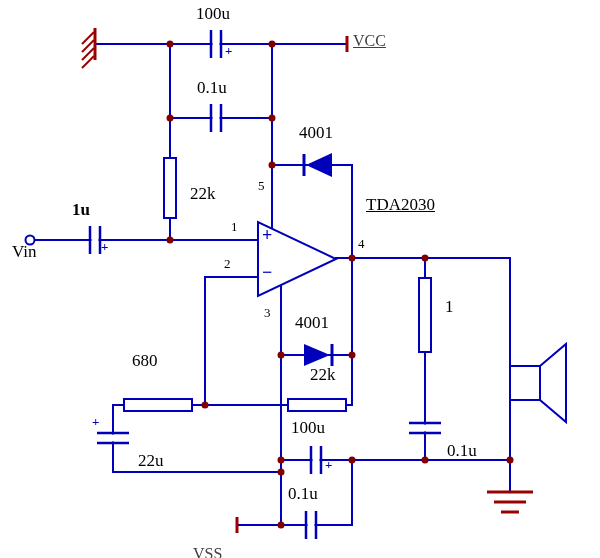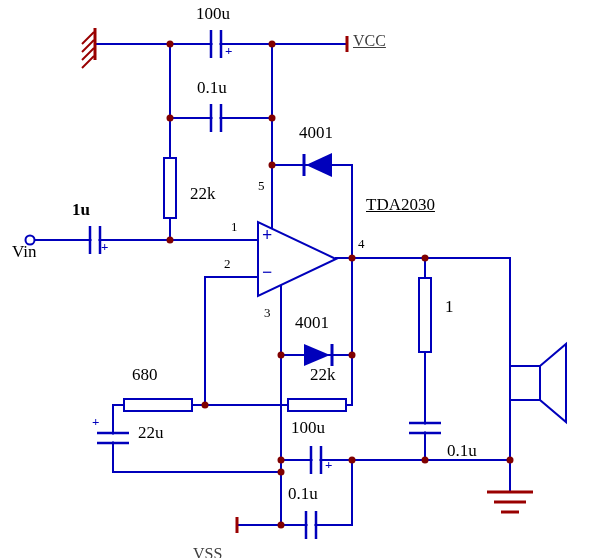--- a/index.html
+++ b/index.html
@@ -164,22 +164,22 @@
   <span class="lbl pin" style="left:231px; top:220px;">1</span>
   <span class="lbl pin" style="left:224px; top:257px;">2</span>
   <span class="lbl pin" style="left:264px; top:306px;">3</span>
   <span class="lbl pin" style="left:358px; top:237px;">4</span>
 
   <span class="lbl oplbl" style="left:262px; top:226px;">+</span>
   <span class="lbl oplbl" style="left:262px; top:263px;">−</span>
 
   <span class="lbl" style="left:295px; top:314px;">4001</span>
   <span class="lbl" style="left:310px; top:366px;">22k</span>
-  <span class="lbl" style="left:132px; top:366px;">680</span>
-  <span class="lbl" style="left:138px; top:424px;">22u</span>
+  <span class="lbl" style="left:132px; top:352px;">680</span>
+  <span class="lbl" style="left:138px; top:452px;">22u</span>
   <span class="lbl plus" style="left:92px; top:415px;">+</span>
 
   <span class="lbl" style="left:291px; top:419px;">100u</span>
   <span class="lbl plus" style="left:325px; top:458px;">+</span>
   <span class="lbl" style="left:288px; top:485px;">0.1u</span>
 
   <span class="lbl" style="left:445px; top:298px;">1</span>
   <span class="lbl" style="left:447px; top:442px;">0.1u</span>
 
   <span class="lbl pwr" style="left:353px; top:33px;">VCC</span>

